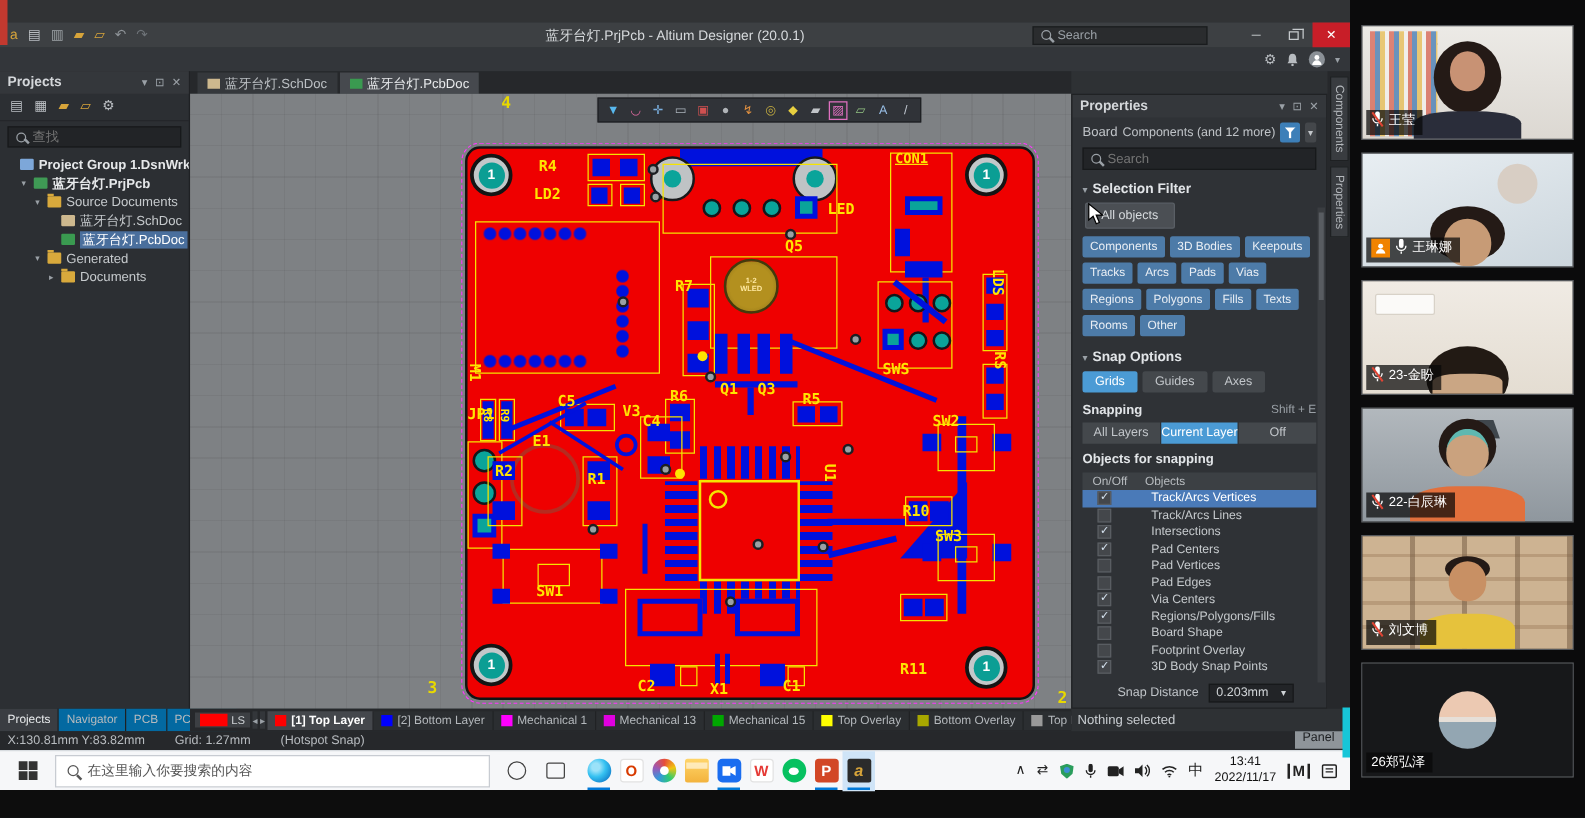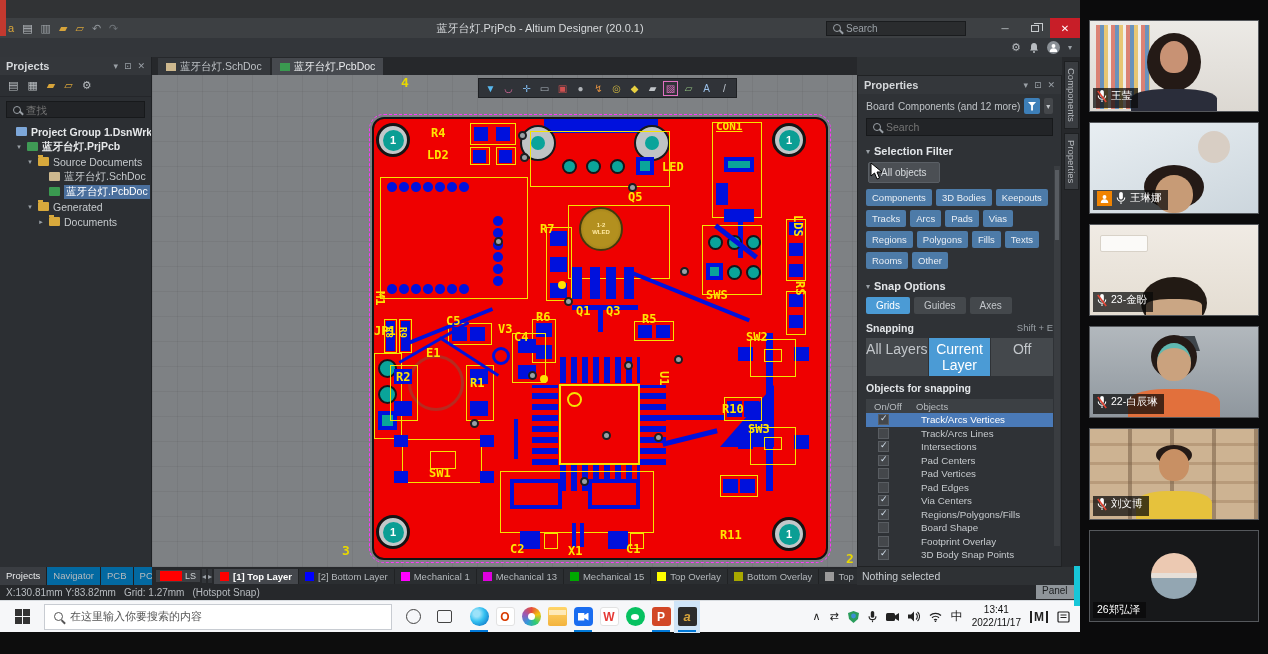--- a/index.html
+++ b/index.html
@@ -118,42 +118,42 @@
   .allobj{display:inline-block;background:#4b4f54;color:#d8dcdf;font-size:10px;padding:4px 12px;border:1px solid #5a5f65;border-radius:2px;margin:2px 0 6px 2px}
   .fwrap{display:flex;flex-wrap:wrap;gap:4px;margin-bottom:8px}
   .fbtn{background:#4d7ba8;color:#e9eef4;font-size:9.5px;padding:3px 6px;border-radius:2px;white-space:nowrap}
   .tglrow{display:flex;gap:4px;margin:2px 0 6px}
   .tgl{background:#44484c;color:#c2c6ca;padding:3px 10px;font-size:10px;border-radius:2px}
   .tgl.selected{background:#4b9bd5;color:#fff}
   .snaprow{display:flex;align-items:center;height:15px}
   .snaprow .lab{color:#e2e5e8;font-size:10.5px;font-weight:bold}
   .snaprow .sc{margin-left:auto;color:#9aa0a6;font-size:9.5px}
   .segrow{display:flex;margin:3px 0 6px;gap:1px}
-  .seg{flex:1;text-align:center;background:#44484c;padding:3px 0;font-size:14px;color:#c2c6ca}
+  .seg{flex:1;text-align:center;background:#44484c;padding:3px 0;font-size:10px;color:#c2c6ca}
   .seg.selected{background:#4b9bd5;color:#fff}
   .objhead{color:#e2e5e8;font-size:10.5px;font-weight:bold;height:15px}
   .thead{display:flex;background:#3c4044;color:#b8bcc0;font-size:9.5px;height:14px;align-items:center;margin-top:2px}
   .thead .c1{width:36px;padding-left:8px}
   .thead .c2{padding-left:14px}
   .srow{display:flex;height:13.5px;align-items:center;font-size:9.8px;color:#c6cacd}
   .srow.selected{background:#4a7ab8;color:#fff}
   .cb{width:11px;height:11px;background:#44474b;border:1px solid #595d62;margin:0 32px 0 12px;position:relative;flex:none}
   .srow.checked .cb::after{content:"✓";position:absolute;left:1px;top:-2px;font-size:9px;color:#d5e2ef}
   .sdrow{display:flex;align-items:center;margin-top:6px;font-size:10px;color:#bfc3c7}
   .sdrow .sdlab{margin-left:28px}
   .sdval{margin-left:8px;background:#222427;border:1px solid #17191b;color:#cfd3d6;padding:1px 5px;display:flex;align-items:center;gap:10px;font-size:10px}
   .rscroll{position:absolute;right:1px;top:90px;width:6px;height:380px;background:#3a3d41}
   .rscroll::after{content:"";position:absolute;top:4px;left:1px;width:4px;height:70px;background:#585c61}
   .nothing{position:absolute;left:862px;top:570px;font-size:10.5px;color:#c8ccd0;z-index:20}
   .panelbtn{position:absolute;left:1036px;top:585px;width:44px;height:14px;background:#8f959a;color:#1d1f21;font-size:10px;padding:0 6px;overflow:hidden;z-index:20}
   
   #vtabs{position:absolute;left:1062px;top:57px;width:18px;height:510px;background:#26282b;display:flex;flex-direction:column;gap:4px;padding-top:4px;align-items:center}
   .vtab{writing-mode:vertical-rl;font-size:9.5px;color:#b4b8bc;background:#393c40;border:1px solid #1e2022;padding:6px 1px}
   
-  #statusbar{position:absolute;left:0;top:585px;width:1080px;height:15px;background:#26282b;display:flex;align-items:center;gap:8px;padding-left:6px;font-size:10px;color:#b8bcc0}
+  #statusbar{position:absolute;left:0;top:585px;width:1080px;height:15px;background:#26282b;display:flex;align-items:center;gap:24px;padding-left:6px;font-size:10px;color:#b8bcc0}
   
   #taskbar{position:absolute;left:0;top:600px;width:1080px;height:32px;background:#f6f7f9;display:flex;align-items:center;border-top:1px solid #d8dce0}
   .tbstart{width:44px;height:32px;display:flex;align-items:center;justify-content:center}
   .winlogo{display:grid;grid-template-columns:7px 7px;gap:1px}
   .winlogo span{width:7px;height:7px;background:#333}
   .wsearch{display:flex;align-items:center;gap:7px;width:348px;height:26px;background:#fff;border:1px solid #c8ccd2;padding-left:9px;color:#555;font-size:11px}
   .wsearch .magd{width:9px;height:9px;border:1.5px solid #555;border-radius:50%;position:relative;flex:none}
   .wsearch .magd::after{content:"";position:absolute;width:5px;height:1.5px;background:#555;transform:rotate(45deg);right:-4px;bottom:-2px}
   .cortana{width:15px;height:15px;border:1.6px solid #444;border-radius:50%;margin-left:14px}
   .taskview{width:15px;height:13px;border:1.6px solid #444;border-radius:2px;margin-left:16px}

